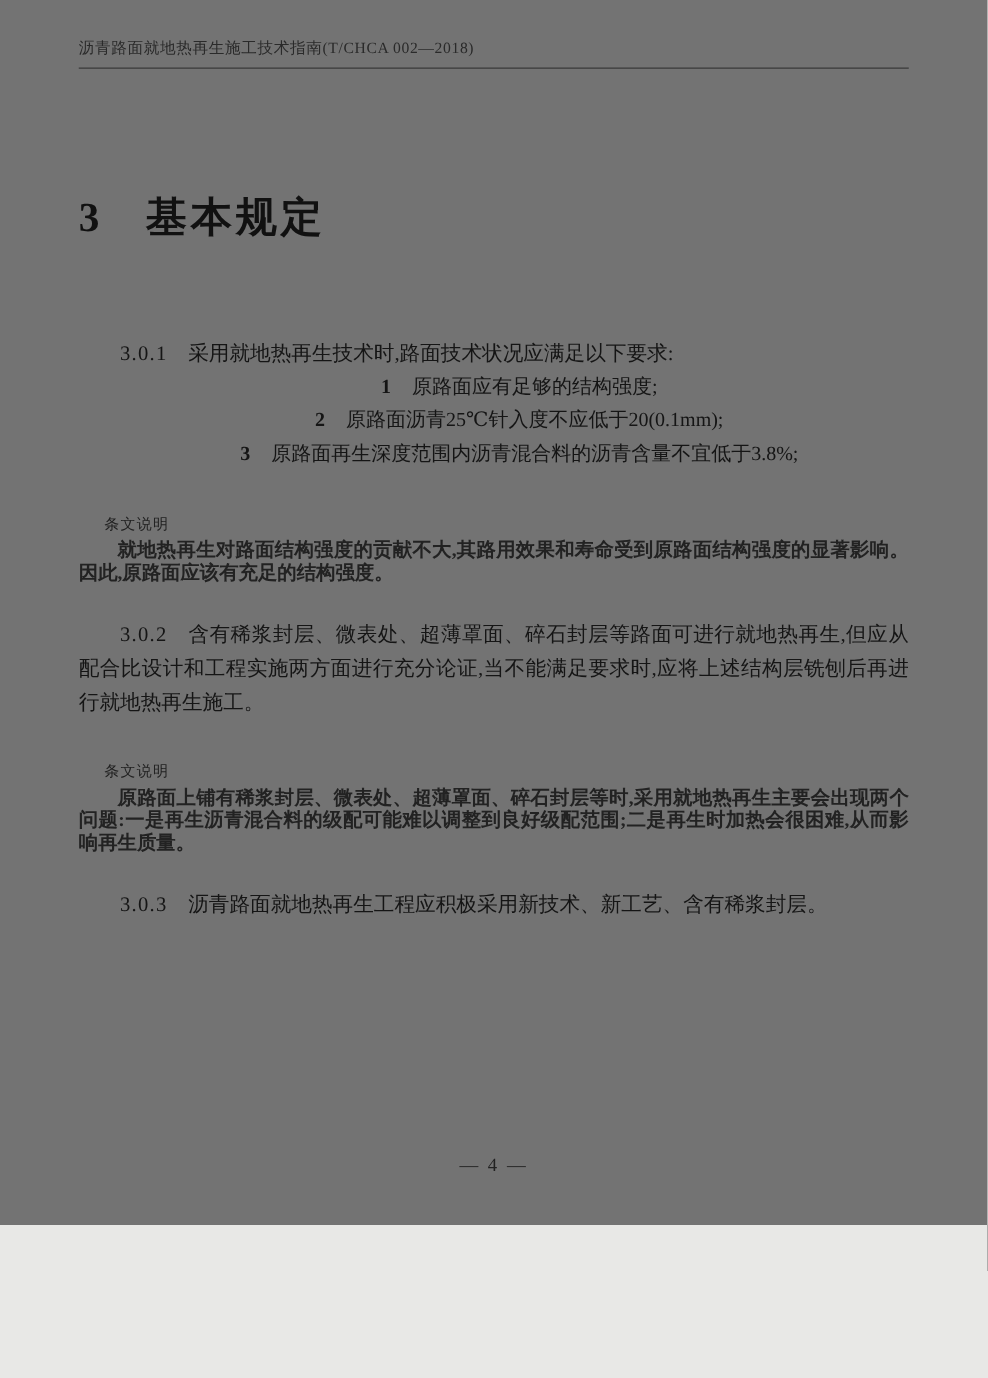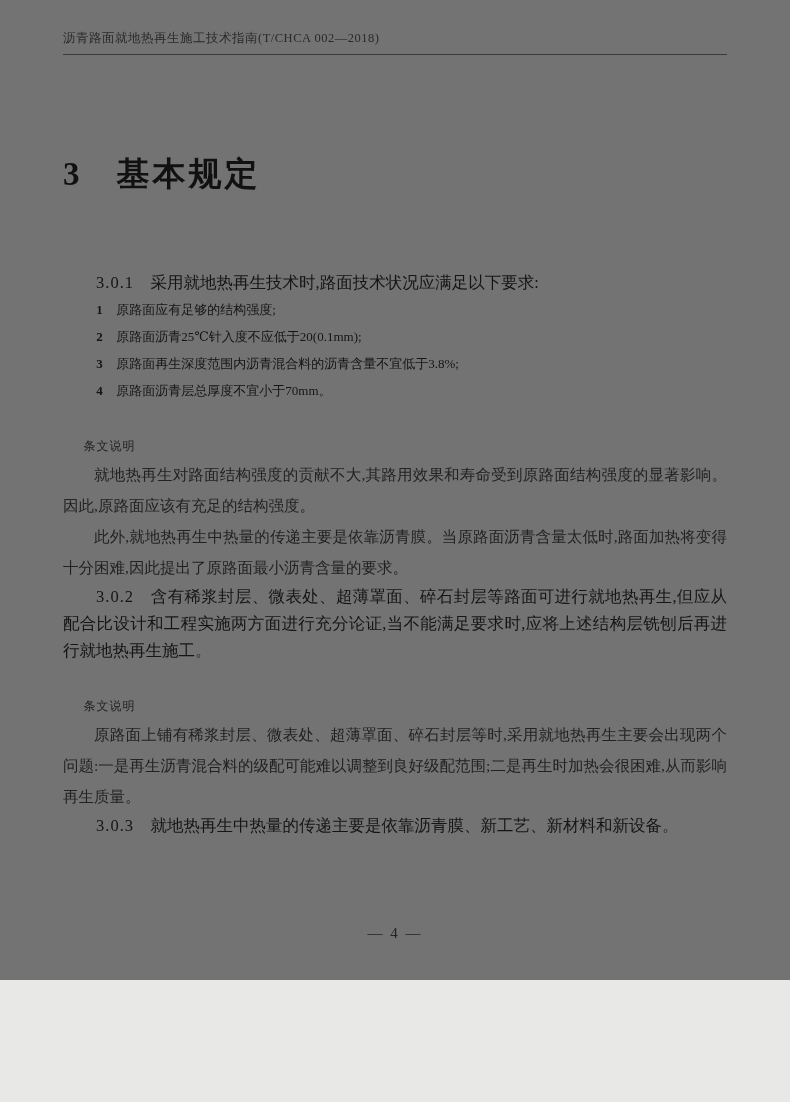--- a/index.html
+++ b/index.html
@@ -49,46 +49,48 @@
   }
   .clause .clause-num {
     font-weight: normal;
     margin-right: 1em;
     letter-spacing: 1px;
   }
   .clause-list {
     margin: 0;
   }
   .clause-item {
-    font-size: 13px;
+    font-size: 16px;
     line-height: 27px;
     padding-left: 2.55em;
     color: #151515;
+    text-align: center;
   }
   .clause-item .item-num {
     font-weight: bold;
     margin-right: 1.05em;
   }
   .notes-heading {
     margin-top: 29px;
     font-size: 12px;
     line-height: 26px;
     padding-left: 1.7em;
     letter-spacing: 1px;
     color: #222;
   }
   .note-para {
     font-size: 15.5px;
-    line-height: 31px;
+    line-height: 18px;
     text-align: justify;
     text-indent: 2em;
     margin: 0;
     color: #222;
+    font-weight: bold;
   }
-  .gap-lg { }
+  .gap-lg { margin-top: 26px; }
   .page-footer {
     position: absolute;
     bottom: 38px;
     left: 0;
     width: 100%;
     text-align: center;
     font-size: 15px;
     letter-spacing: 2px;
     color: #222;
   }
@@ -115,38 +117,34 @@
     <div class="clause-list">
       <div class="clause-item">
         <span class="item-num">1</span><span>原路面应有足够的结构强度;</span>
       </div>
       <div class="clause-item">
         <span class="item-num">2</span><span>原路面沥青25℃针入度不应低于20(0.1mm);</span>
       </div>
       <div class="clause-item">
         <span class="item-num">3</span><span>原路面再生深度范围内沥青混合料的沥青含量不宜低于3.8%;</span>
       </div>
-      <div class="clause-item">
-        <span class="item-num">4</span><span>原路面沥青层总厚度不宜小于70mm。</span>
-      </div>
     </div>
 
     <div class="notes-heading">条文说明</div>
     <p class="note-para">就地热再生对路面结构强度的贡献不大,其路用效果和寿命受到原路面结构强度的显著影响。因此,原路面应该有充足的结构强度。</p>
-    <p class="note-para">此外,就地热再生中热量的传递主要是依靠沥青膜。当原路面沥青含量太低时,路面加热将变得十分困难,因此提出了原路面最小沥青含量的要求。</p>
 
     <p class="clause gap-lg">
       <span class="clause-num">3.0.2</span><span>含有稀浆封层、微表处、超薄罩面、碎石封层等路面可进行就地热再生,但应从配合比设计和工程实施两方面进行充分论证,当不能满足要求时,应将上述结构层铣刨后再进行就地热再生施工。</span>
     </p>
 
     <div class="notes-heading">条文说明</div>
     <p class="note-para">原路面上铺有稀浆封层、微表处、超薄罩面、碎石封层等时,采用就地热再生主要会出现两个问题:一是再生沥青混合料的级配可能难以调整到良好级配范围;二是再生时加热会很困难,从而影响再生质量。</p>
 
     <p class="clause gap-lg">
-      <span class="clause-num">3.0.3</span><span>就地热再生中热量的传递主要是依靠沥青膜、新工艺、新材料和新设备。</span>
+      <span class="clause-num">3.0.3</span><span>沥青路面就地热再生工程应积极采用新技术、新工艺、含有稀浆封层。</span>
     </p>
 
   </div>
 
   <div class="page-footer">
     <span>— 4 —</span>
   </div>
 
 </div>
 

